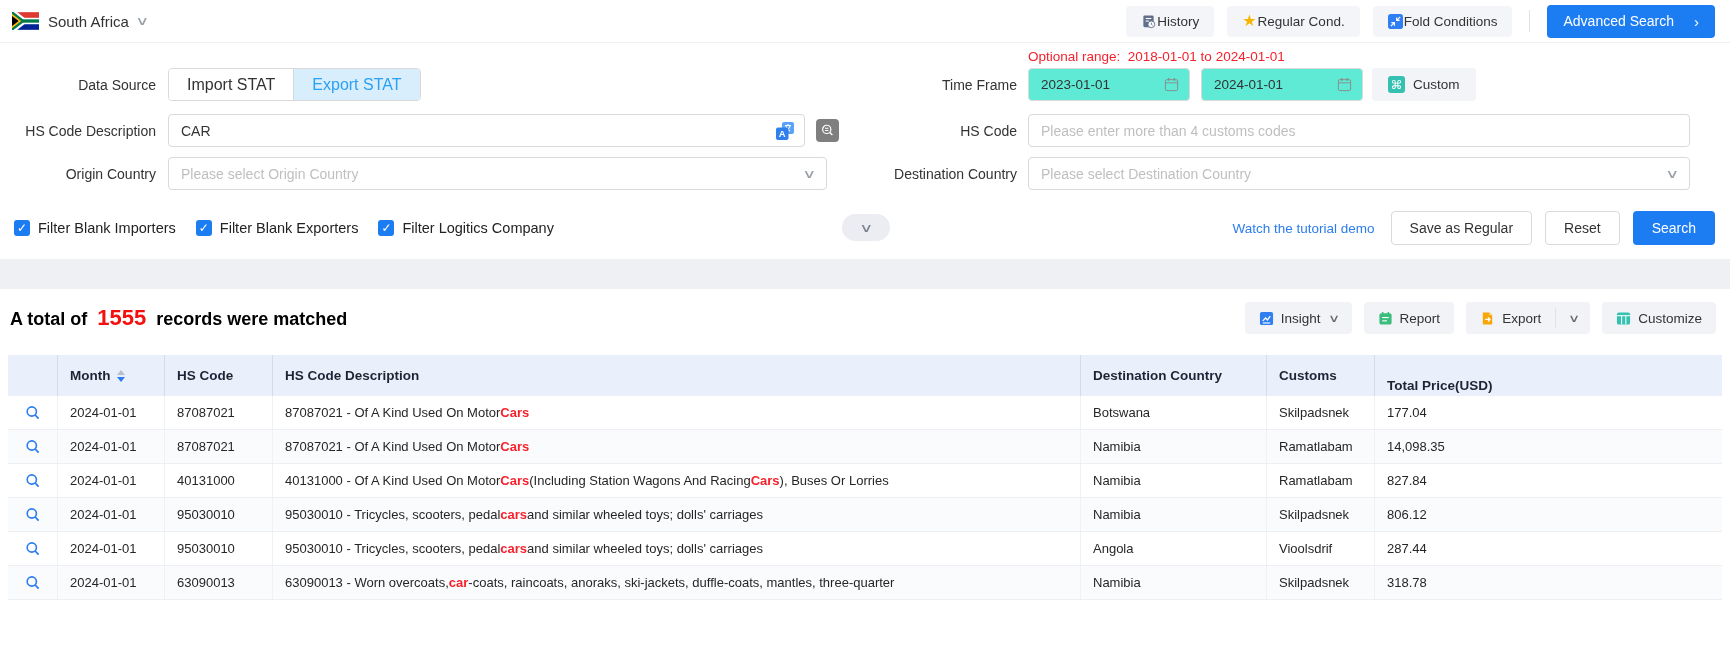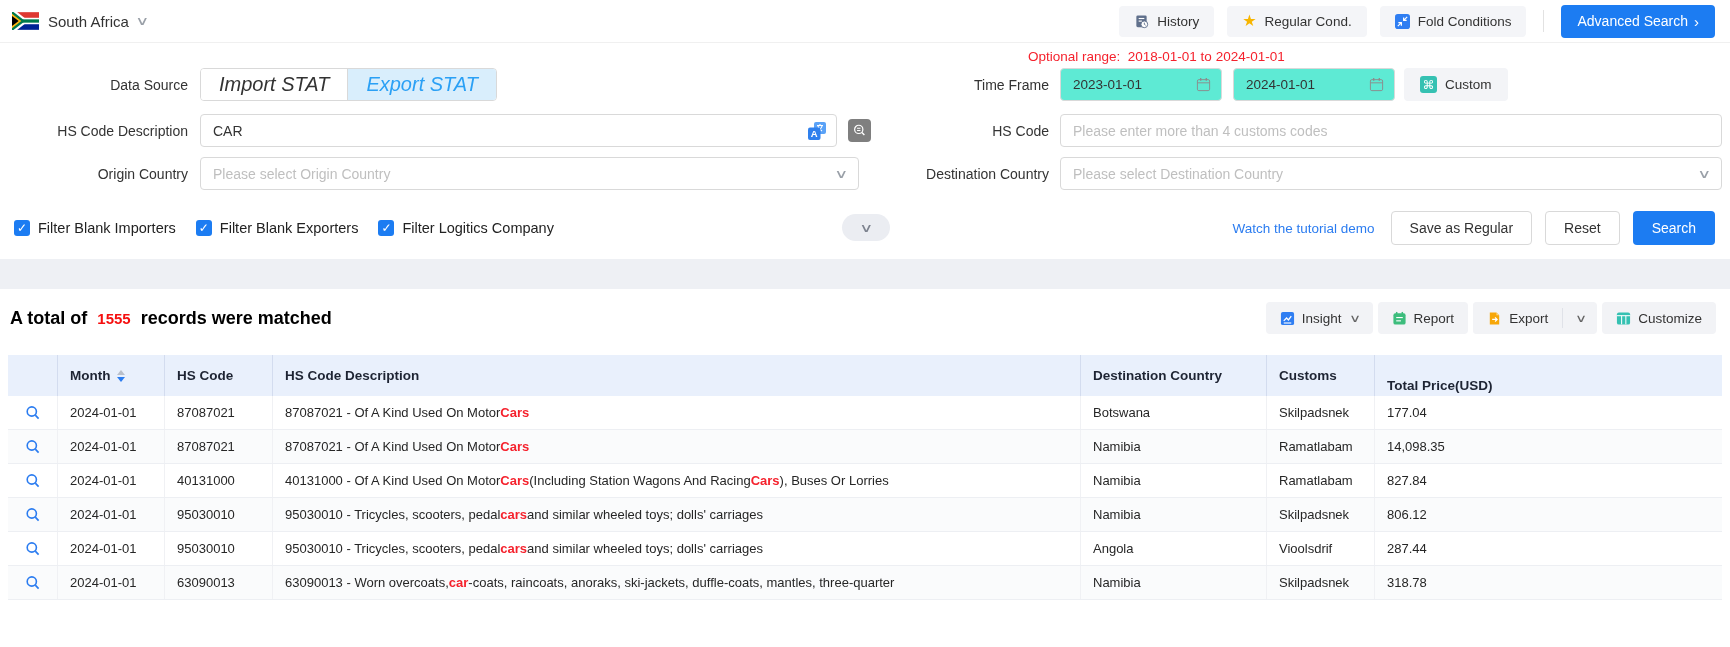--- a/index.html
+++ b/index.html
@@ -6,45 +6,45 @@
   html,body { width:1730px; height:647px; background:#fff; font-family:"Liberation Sans", sans-serif; overflow:hidden; }
 
   
   .topbar { height:43px; display:flex; align-items:center; justify-content:space-between;
             padding:0 15px 0 12px; border-bottom:1px solid #f0f0f0; }
   .tb-left { display:flex; align-items:center; gap:9px; }
   .flag { display:inline-flex; }
   .country-name { font-size:15px; color:#333; }
   .chev { color:#9aa0a8; font-size:12px; transform:scaleX(1.6); display:inline-block; }
   .tb-right { display:flex; align-items:center; gap:13px; }
-  .tb-btn { display:flex; align-items:center; gap:8px; background:#f4f5f8; border:none;
+  .tb-btn { display:flex; align-items:center; gap:1px; background:#f4f5f8; border:none;
             border-radius:4px; height:31px; padding:0 15px; font-size:13.5px; color:#333;
             font-family:inherit; cursor:pointer; }
   .tb-divider { width:1px; height:22px; background:#e2e2e2; margin:0 4px; }
   .adv-btn { background:#1c7cf2; color:#fff; height:33px; padding:0 16px; border:none;
-             border-radius:4px; display:flex; align-items:center; gap:6px; font-size:14px;
+             border-radius:4px; display:flex; align-items:center; gap:20px; font-size:14px;
              font-family:inherit; cursor:pointer; }
   .adv-arrow { font-size:15px; line-height:1; }
   .star { color:#f7b500; font-size:16px; line-height:1; }
 
   
   .form-area { position:relative; padding-top:25px; }
   .optional-note { position:absolute; left:1028px; top:6px; color:#f5222d; font-size:13.5px; }
-  .form-row { display:flex; align-items:center;margin-left:32px; }
+  .form-row { display:flex; align-items:center; }
   .fr-left { display:flex; align-items:center; width:839px; flex:none; }
   .fr-right { display:flex; align-items:center; flex:1; }
   .lbl { font-size:14px; color:#333; flex:none; }
   .lbl-left { width:156px; text-align:right; margin-right:12px; }
   .lbl-right { width:178px; text-align:right; margin-right:11px; }
   .row-gap-a { margin-bottom:13px; }
   .row-gap-b { margin-bottom:10px; }
 
   .seg-group { display:flex; border:1px solid #d9d9d9; border-radius:4px; overflow:hidden; height:33px; }
-  .seg { display:flex; align-items:center; padding:0 18px; font-size:20px; color:#333;
-         background:#fff; cursor:pointer;font-style:italic; }
+  .seg { display:flex; align-items:center; padding:0 18px; font-size:16px; color:#333;
+         background:#fff; cursor:pointer; }
   .seg.active { background:#d9eefc; color:#2aa0f5; border-left:1px solid #d9d9d9; }
 
   .date-input { width:162px; height:33px; border:1px solid #d9d9d9; border-radius:4px;
                 display:flex; align-items:center; justify-content:space-between;
                 padding:0 10px 0 12px; font-size:13.5px; color:#333; background:#5eead4; }
   .custom-btn { margin-left:9px; height:33px; background:#f3f4f7; border:none; border-radius:4px;
                 display:flex; align-items:center; gap:8px; padding:0 16px; font-size:13.5px;
                 color:#333; font-family:inherit; cursor:pointer; }
   .cmd-ico { width:17px; height:17px; background:#35c1b2; border-radius:3px; color:#fff;
              font-size:12px; display:flex; align-items:center; justify-content:center; }
@@ -79,22 +79,22 @@
   .ghost-btn { height:34px; background:#fff; border:1px solid #d9d9d9; border-radius:4px;
                padding:0 18px; font-size:14px; color:#333; font-family:inherit; cursor:pointer; }
   .search-btn { height:34px; background:#1c7cf2; border:none; border-radius:4px; padding:0 19px;
                 font-size:14px; color:#fff; font-family:inherit; cursor:pointer; }
 
   .gray-band { height:30px; background:#eef0f4; margin-top:14px; }
 
   
   .results-bar { display:flex; align-items:center; margin-top:12px; padding:0 14px 0 10px; height:34px; }
   .results-title { font-size:18px; font-weight:bold; color:#000; display:flex; align-items:baseline; }
-  .results-count { color:#f50f0f; margin:0 10px; font-size:15px; }
-  .rb-right { margin-left:auto; display:flex; align-items:center; gap:5px; }
+  .results-count { color:#f50f0f; margin:0 10px; font-size:22px; }
+  .rb-right { margin-left:auto; display:flex; align-items:center; gap:12px; }
   .action-btn { display:flex; align-items:center; gap:7px; background:#f2f3f6; border:none;
                 border-radius:4px; height:32px; padding:0 14px; font-size:13.5px; color:#333;
                 font-family:inherit; cursor:pointer; }
   .action-chev { color:#666; font-size:11px; transform:scaleX(1.5); display:inline-block; margin-left:2px; }
   .split { display:flex; align-items:stretch; background:#f2f3f6; border-radius:4px; overflow:hidden; }
   .split .action-btn { border-radius:0; }
   .split-div { width:1px; background:#e0e2e8; margin:6px 0; }
   .split-chev { display:flex; align-items:center; padding:0 12px; cursor:pointer; }
 
   

